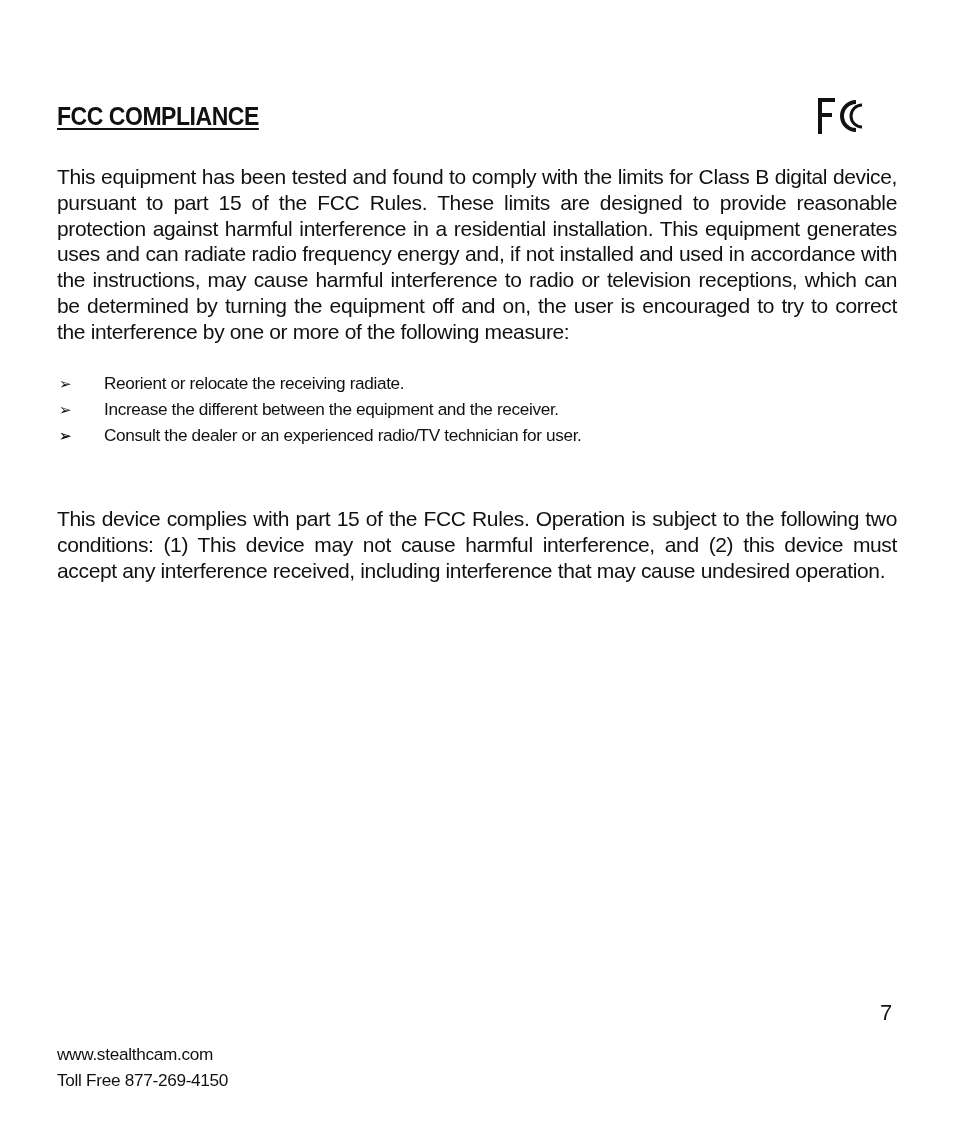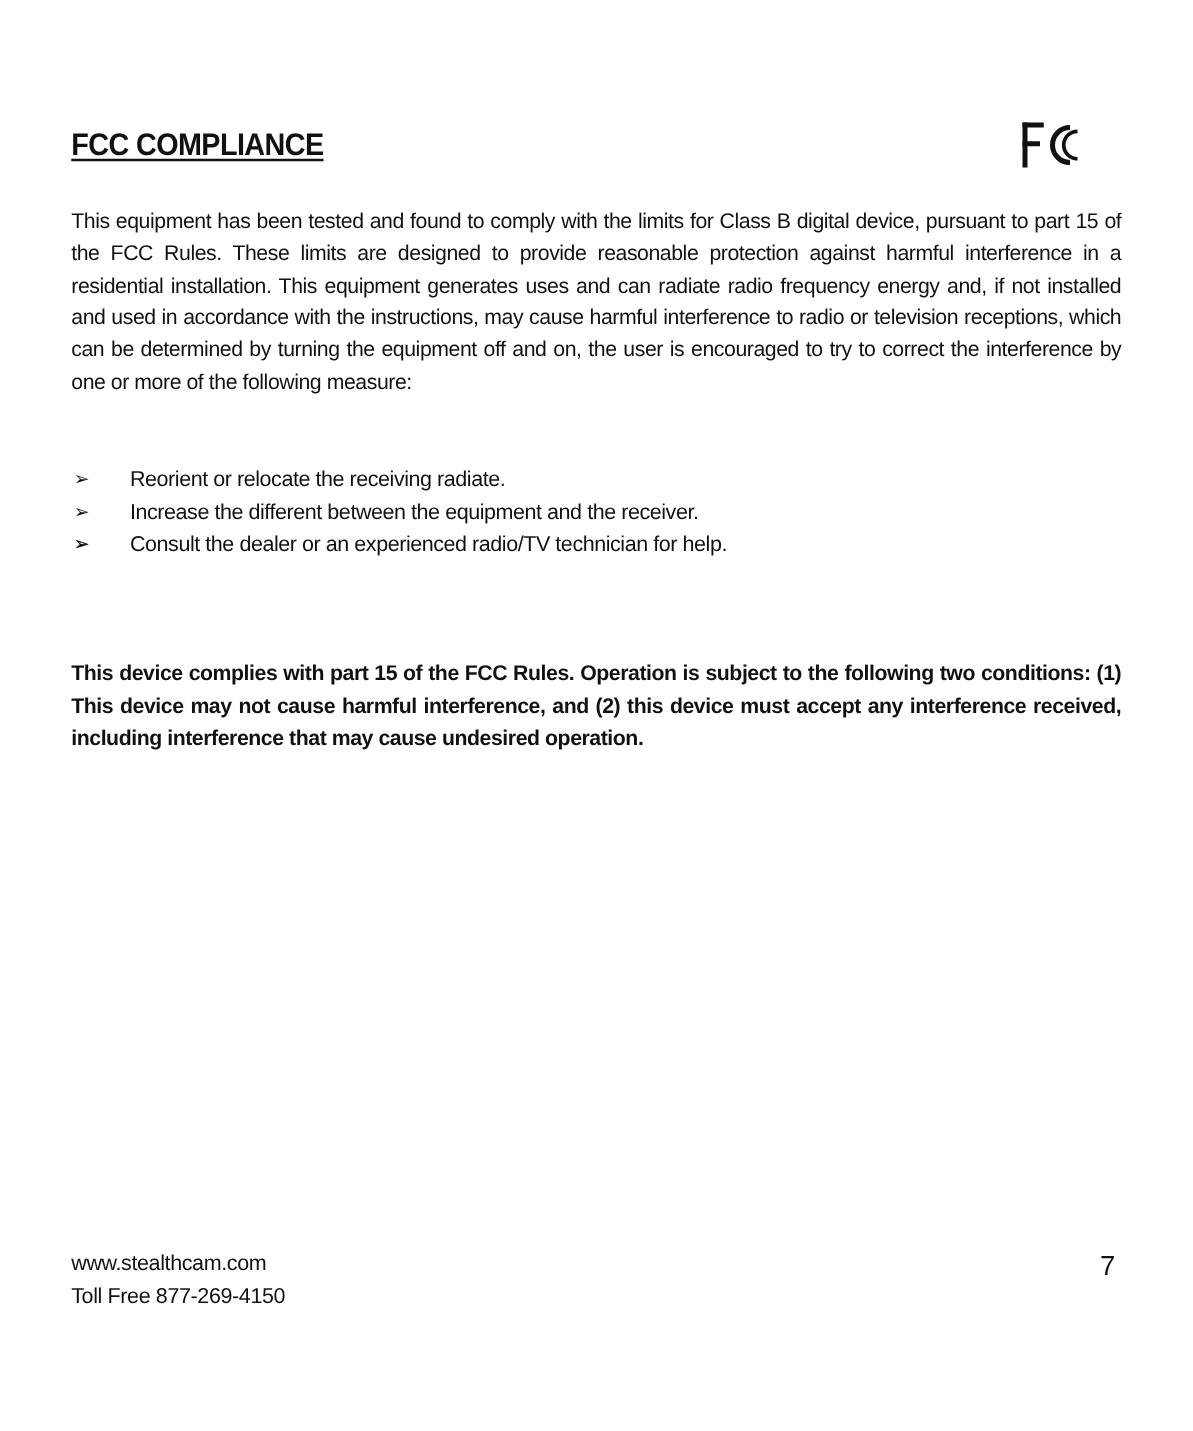--- a/index.html
+++ b/index.html
@@ -10,29 +10,29 @@
     .title {
       position: absolute; left: 57px; top: 102px;
       font-size: 25px; font-weight: bold; letter-spacing: -0.5px;
       text-decoration: underline; text-underline-offset: 3px; text-decoration-thickness: 2px;
       margin: 0;
       transform: scaleX(0.92); transform-origin: left center;
     }
     .fcc-logo { position: absolute; left: 816px; top: 96px; width: 54px; height: 40px; }
     .para {
       position: absolute; left: 57px; width: 840px;
-      font-size: 17px; line-height: 25.8px; text-align: justify; margin: 0;
+      font-size: 21px; line-height: 25.8px; text-align: justify; margin: 0;
       letter-spacing: -0.35px; word-spacing: 0px;
     }
     #p1 { top: 164px; }
-    #p2 { top: 526px; font-weight: bold; }
+    #p2 { top: 506px; }
     .bullets { position: absolute; left: 57px; top: 371px; width: 840px; margin: 0; padding: 0; list-style: none; }
     .bullets li { position: relative; padding-left: 47px; font-size: 17.2px; line-height: 25.8px; letter-spacing: -0.35px; }
     .bullets .arrow { position: absolute; left: 2px; top: 0; font-size: 15px; }
-    .footer-left { position: absolute; left: 57px; top: 997px; font-size: 17.2px; line-height: 26px; letter-spacing: -0.3px; }
+    .footer-left { position: absolute; left: 57px; top: 1041px; font-size: 17.2px; line-height: 26px; letter-spacing: -0.3px; }
     .page-num { position: absolute; left: 880px; top: 1000px; font-size: 22px; }
   </style>
 </head>
 <body>
 
 <h1 class="title">FCC COMPLIANCE</h1>
 
 <svg class="fcc-logo" viewBox="0 0 54 40">
   <rect x="2" y="2" width="4" height="36" fill="#111"></rect>
   <rect x="2" y="2" width="17" height="4" fill="#111"></rect>
@@ -40,21 +40,21 @@
   <path d="M40 6 A14 14 0 1 0 40 34" fill="none" stroke="#111" stroke-width="4"></path>
   <path d="M46 9 A11 11 0 1 0 46 31" fill="none" stroke="#111" stroke-width="3"></path>
 </svg>
 
 <p class="para" id="p1">This equipment has been tested and found to comply with the limits for Class B digital device, pursuant to part 15 of the FCC Rules.  These limits are designed to provide reasonable protection against harmful interference in a residential installation.  This equipment generates uses and can radiate radio frequency energy and, if not installed and used in accordance with the instructions, may cause harmful interference to radio or television receptions, which can be determined by turning the equipment off and on, the user is encouraged to try to correct the interference by one or more of the following measure:</p>
 
 <ul class="bullets">
   <li><span class="arrow">➢</span><span>Reorient or relocate the receiving radiate.</span></li>
   <li><span class="arrow">➢</span><span>Increase the different between the equipment and the receiver.</span></li>
   <li><span class="arrow">➢</span></li>
-  <li><span class="arrow">➢</span><span>Consult the dealer or an experienced radio/TV technician for help.</span></li>
+  <li><span class="arrow">➢</span><span>Consult the dealer or an experienced radio/TV technician for user.</span></li>
 </ul>
 
 <p class="para" id="p2">This device complies with part 15 of the FCC Rules.  Operation is subject to the following two conditions: (1) This device may not cause harmful interference, and (2) this device must accept any interference received, including interference that may cause undesired operation.</p>
 
 <div class="footer-left">
   <div>www.stealthcam.com</div>
   <div>Toll Free 877-269-4150</div>
 </div>
 <div class="page-num">7</div>
 

